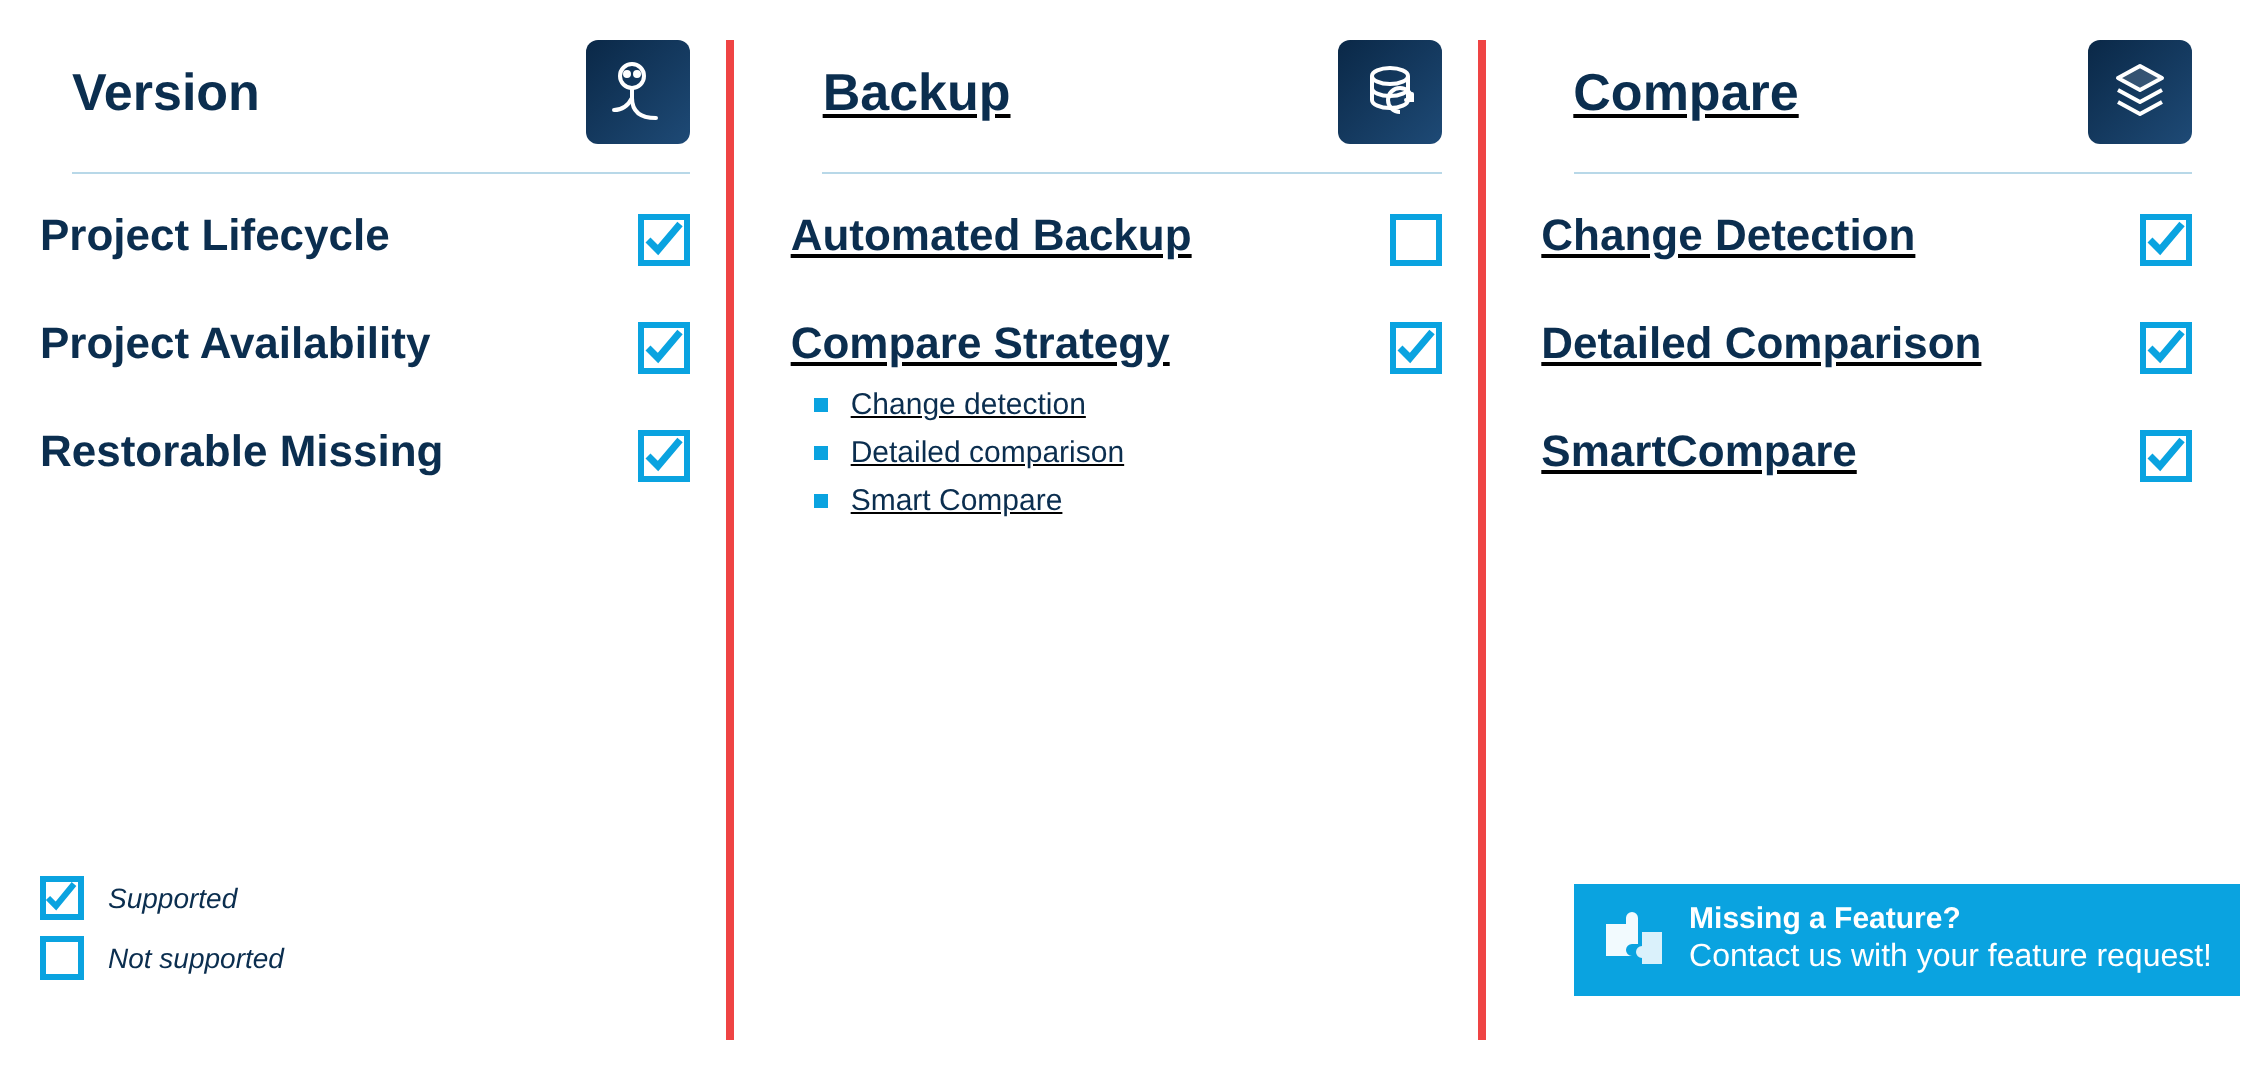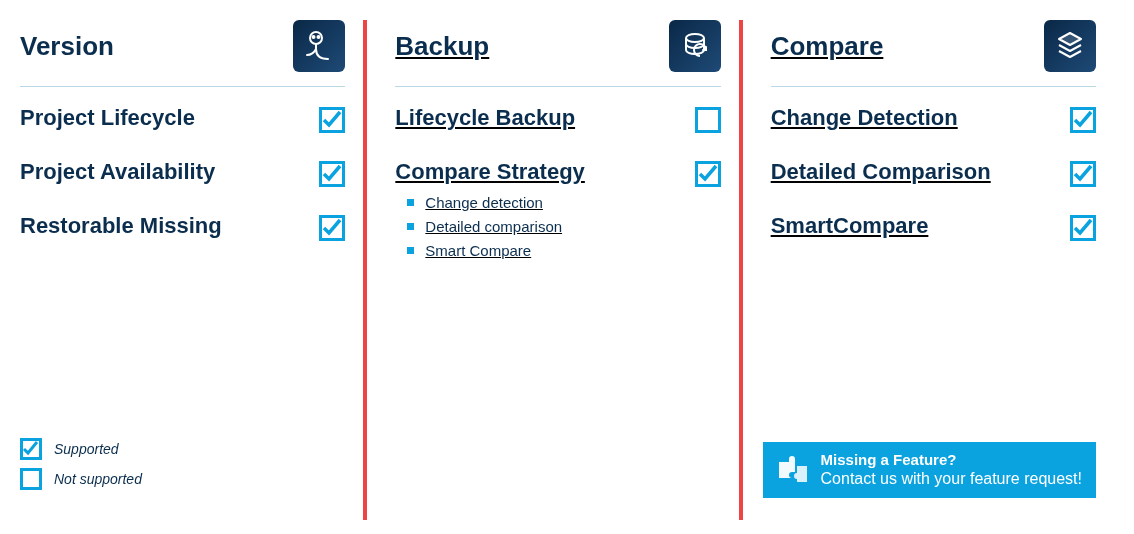--- a/index.html
+++ b/index.html
@@ -27,20 +27,21 @@
     padding-left: 28px;
     text-decoration: underline;
   }
   .col-header {
     display: flex;
     align-items: center;
     justify-content: space-between;
     padding-bottom: 14px;
     border-bottom: 1px solid #b8d8e8;
     margin-bottom: 18px;
+    margin-left: 16px;
   }
   .col-title {
     font-size: 26px;
     font-weight: 700;
     color: #0b2e4f;
   }
   .col-icon {
     width: 52px;
     height: 52px;
     border-radius: 6px;
@@ -122,21 +123,21 @@
     position: relative;
   }
   .legend-box.checked svg { display: block; }
   .legend-box svg { display: none; position: absolute; left: -2px; top: -2px; }
   .legend-label {
     font-size: 14px;
     color: #0b2e4f;
   }
   .cta {
     position: absolute;
-    right: 38px;
+    right: 14px;
     bottom: 36px;
     background: #0aa3e0;
     color: #fff;
     display: flex;
     align-items: center;
     padding: 8px 14px 8px 10px;
     min-width: 250px;
   }
   .cta-icon {
     width: 40px;
@@ -223,21 +224,21 @@
             <path d="M22 27 a6 6 0 1 1 6 -6"></path>
             <path d="M28 18 l0 3 l-3 0" stroke-linecap="round"></path>
           </g>
         </svg>
       </div>
     </div>
 
 
     <div class="feature">
       <div class="feature-text">
-        <div class="feature-label">Lifecycle Backup</div>
+        <div class="feature-label">Automated Backup</div>
       </div>
       <div class="checkbox">
         
       </div>
     </div>
 
     <div class="feature">
       <div class="feature-text">
         <div class="feature-label">Compare Strategy</div>
         <ul class="feature-sub">

